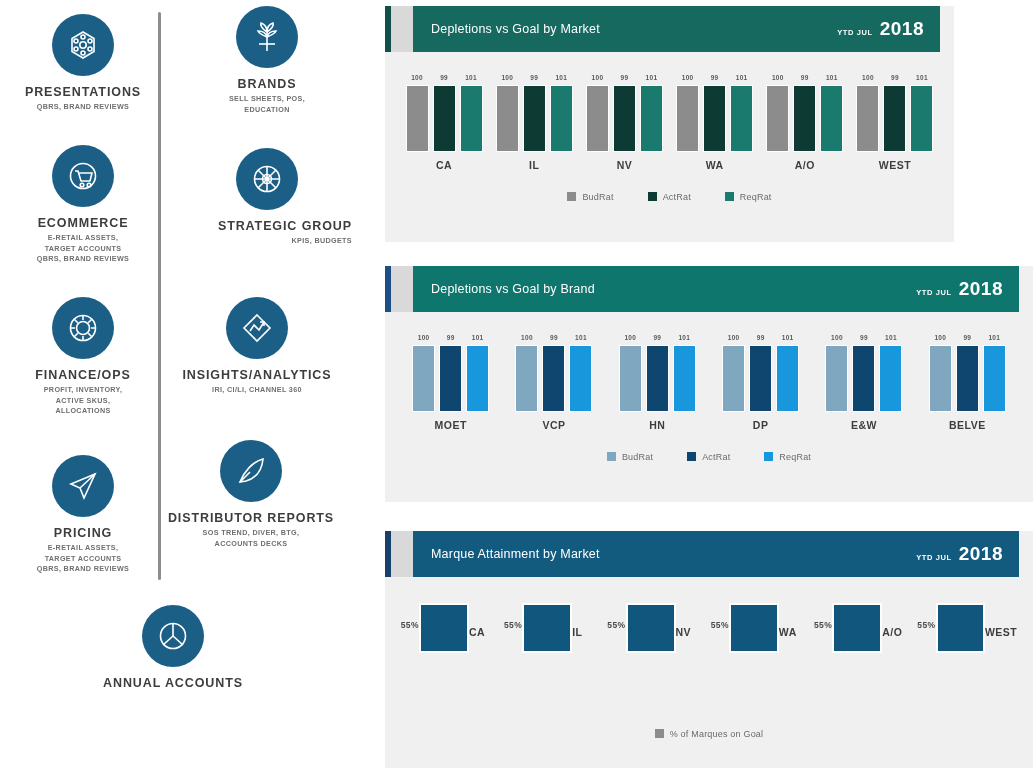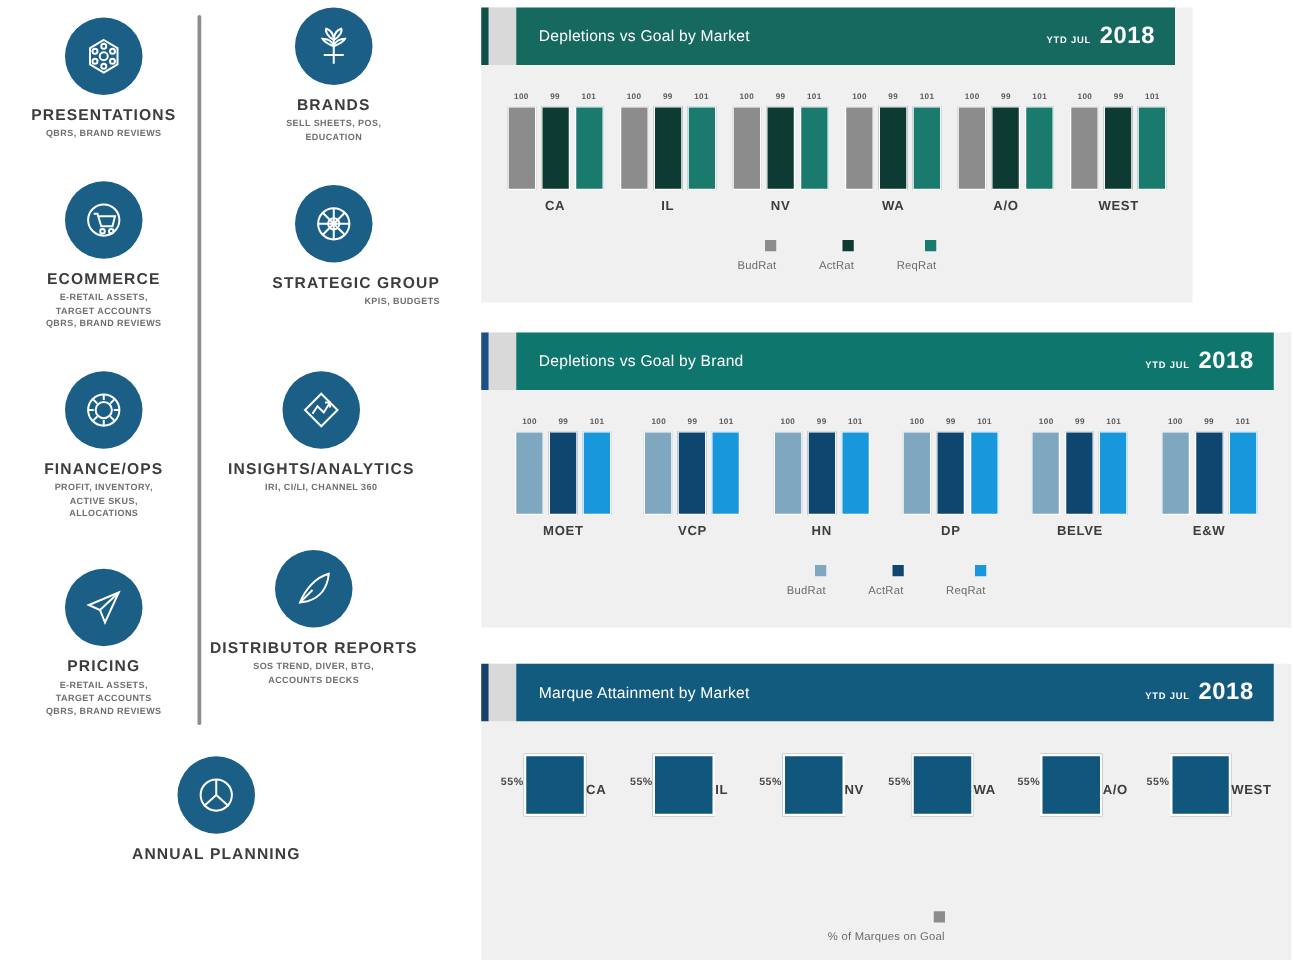--- a/index.html
+++ b/index.html
@@ -60,21 +60,21 @@
   .group{display:flex;flex-direction:column;align-items:center;width:100px;}
   .bars{display:flex;align-items:flex-end;gap:4px;height:78px;}
   .barwrap{display:flex;flex-direction:column;align-items:center;justify-content:flex-end;height:100%;}
   .barval{font-size:6.5px;font-weight:bold;color:#5a5a5a;margin-bottom:4px;letter-spacing:.3px;}
   .bar{width:23px;border:1.5px solid #ffffff;box-sizing:border-box;}
   .cat{margin-top:7px;font-size:10.5px;font-weight:bold;color:#3d3d3d;letter-spacing:.5px;}
 
   .legend{
     position:absolute;left:0;right:0;display:flex;justify-content:center;gap:34px;
   }
-  .legend-item{display:flex;align-items:flex-end;gap:6px;flex-direction:column;}
+  .legend-item{display:flex;align-items:flex-start;gap:6px;}
   .swatch{width:9px;height:9px;display:inline-block;}
   .legend-label{font-size:9px;color:#6b6b6b;letter-spacing:.2px;}
 
   
   .sq-groups{
     position:absolute;left:14px;right:14px;top:26px;
     display:flex;justify-content:space-around;align-items:flex-end;
   }
   .sq-group{display:flex;flex-direction:row;align-items:center;width:100px;}
   .sq-val{font-size:8.5px;font-weight:bold;color:#4a4a4a;margin-bottom:6px;letter-spacing:.4px;}
@@ -208,21 +208,21 @@
             <div>ACCOUNTS DECKS</div>
           </div>
         </div>
         <div class="node" style="left: 88px; top: 605px;">
           <div class="circle" style="background:#1b5f87">
             <svg width="34" height="34" viewBox="0 0 34 34">
               <circle cx="17" cy="17" r="12.5" stroke="#ffffff" fill="none" stroke-width="1.6"></circle>
               <path d="M17 5 V17 M17 17 L7 26 M17 17 L27 26" stroke="#ffffff" fill="none" stroke-width="1.6"></path>
             </svg>
           </div>
-          <div class="node-title">ANNUAL PLANNING</div>
+          <div class="node-title">ANNUAL ACCOUNTS</div>
         </div>
       </div>
   </div>
 
   <div id="charts-host">
       <div class="panel" style="left: 385px; top: 6px; width: 569px; height: 236px; background: rgb(240, 240, 240);">
         <div class="panel-bar">
        <div class="bar-accent" style="background:#0f5148"></div>
        <div class="bar-gap"></div>
        <div class="bar-main" style="background:#15695f">
@@ -444,38 +444,38 @@
                 </div>
                 <div class="barwrap">
                   <div class="barval">99</div>
                   <div class="bar" style="height:70px;background:#0f4670"></div>
                 </div>
                 <div class="barwrap">
                   <div class="barval">101</div>
                   <div class="bar" style="height:72px;background:#1897dd"></div>
                 </div>
               </div>
+           <div class="cat">E&amp;W</div>
+         </div>
+            <div class="group">
+           <div class="bars">
+                <div class="barwrap">
+                  <div class="barval">100</div>
+                  <div class="bar" style="height:71px;background:#7fa7c0"></div>
+                </div>
+                <div class="barwrap">
+                  <div class="barval">99</div>
+                  <div class="bar" style="height:70px;background:#0f4670"></div>
+                </div>
+                <div class="barwrap">
+                  <div class="barval">101</div>
+                  <div class="bar" style="height:72px;background:#1897dd"></div>
+                </div>
+              </div>
            <div class="cat">BELVE</div>
-         </div>
-            <div class="group">
-           <div class="bars">
-                <div class="barwrap">
-                  <div class="barval">100</div>
-                  <div class="bar" style="height:71px;background:#7fa7c0"></div>
-                </div>
-                <div class="barwrap">
-                  <div class="barval">99</div>
-                  <div class="bar" style="height:70px;background:#0f4670"></div>
-                </div>
-                <div class="barwrap">
-                  <div class="barval">101</div>
-                  <div class="bar" style="height:72px;background:#1897dd"></div>
-                </div>
-              </div>
-           <div class="cat">E&amp;W</div>
          </div>
           </div>
           <div class="legend" style="top: 140px;">
             <div class="legend-item">
          <span class="swatch" style="background:#7fa7c0"></span>
          <span class="legend-label">BudRat</span>
        </div>
             <div class="legend-item">
          <span class="swatch" style="background:#0f4670"></span>
          <span class="legend-label">ActRat</span>

